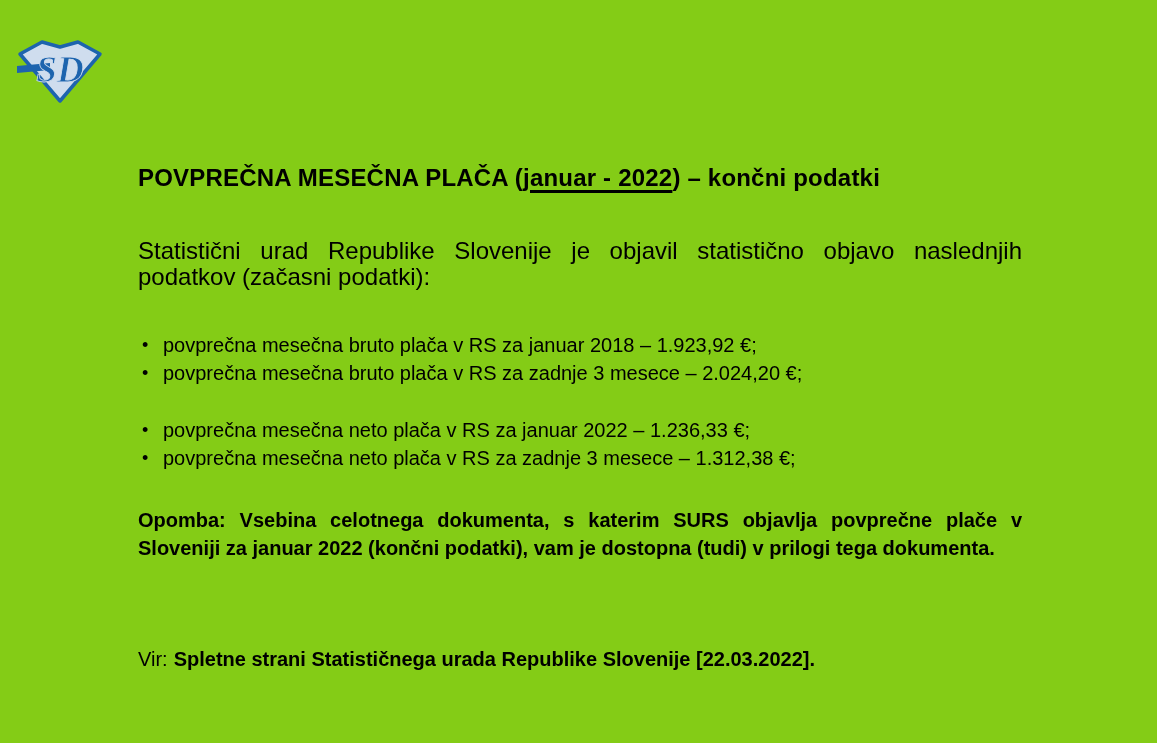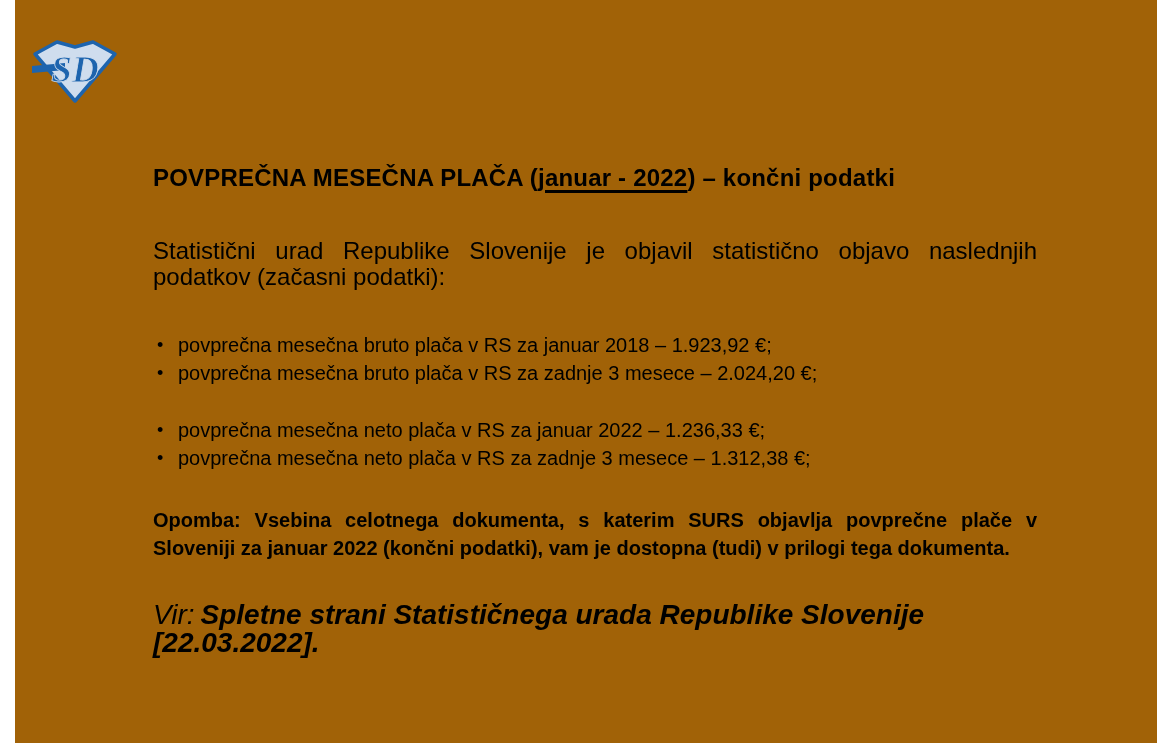--- a/index.html
+++ b/index.html
@@ -11,22 +11,21 @@
     height: 743px;
     background: #ffffff;
     font-family: "Liberation Sans", sans-serif;
     color: #000000;
     position: relative;
     overflow: hidden;
   }
   .page {
     position: absolute;
     inset: 0;
-    background: #a16207;
-    margin-left: 15px;
+    background: #84cc16;
   }
   .logo {
     position: absolute;
     left: 14px;
     top: 37px;
     width: 92px;
     height: 68px;
   }
   .block {
     position: absolute;
@@ -67,24 +66,23 @@
     font-size: 18px;
   }
   .note {
     top: 506px;
     font-size: 20px;
     line-height: 28px;
     font-weight: bold;
     text-align: justify;
   }
   .source {
-    top: 601px;
-    font-size: 28px;
+    top: 645px;
+    font-size: 20px;
     line-height: 28px;
-    font-style: italic;
   }
   .source-label { font-weight: normal; }
   .source-text  { font-weight: bold; margin-left: 6px; }
 </style>
 </head>
 <body>
 
 <div class="page">
 
   <svg class="logo" viewBox="0 0 92 68" xmlns="http://www.w3.org/2000/svg">

